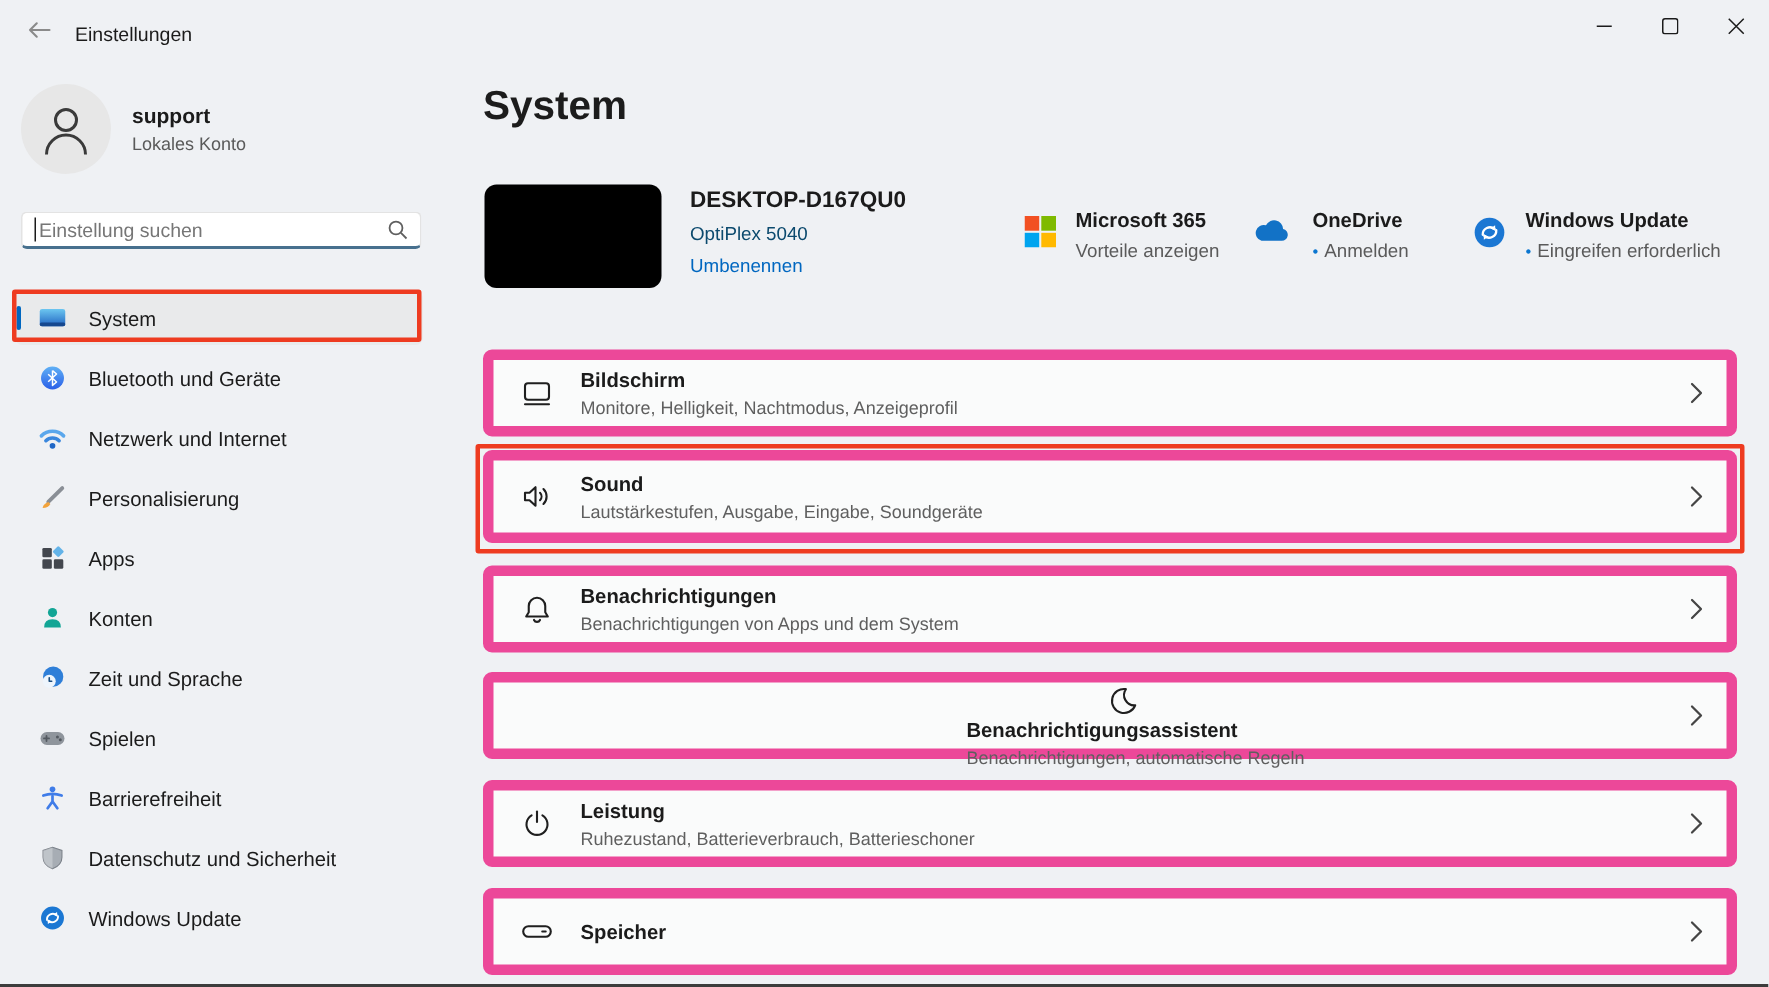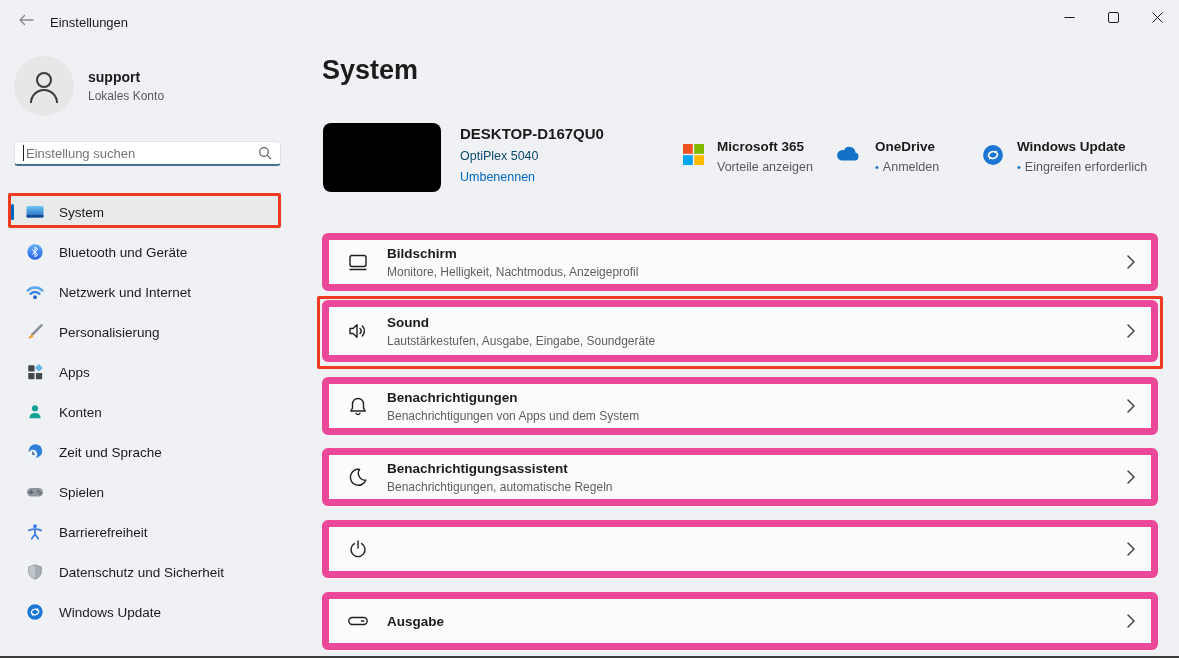--- a/index.html
+++ b/index.html
@@ -48,21 +48,21 @@
   .promo-m365 { left:683px; } .promo-onedrive { left:834px; } .promo-wu { left:982px; }
   .promo-icon { margin-top:5px; }
   .promo-title { font-size:13.5px; font-weight:bold; }
   .promo-sub { font-size:12.5px; color:#5a5a5a; margin-top:6px; }
   .promo-sub .dot { color:#0b76d0; margin-right:4px; font-size:11px; }
   .rows { position:absolute; left:322px; top:0; width:836px; }
   .row { position:absolute; left:0; width:836px; height:58px; background:#fafbfb; border:7px solid #ec4899; border-radius:6px; display:flex; align-items:center; padding-left:17px; }
   .row:nth-of-type(1){ top:233px; }
   .row:nth-of-type(2){ top:300px; height:62px; }
   .row:nth-of-type(3){ top:377px; }
-  .row:nth-of-type(4){ top:448px; }
+  .row:nth-of-type(4){ top:448px;flex-direction:column; }
   .row:nth-of-type(5){ top:520px; }
   .row:nth-of-type(6){ top:592px; }
   .row-icon { width:24px; height:24px; flex:0 0 24px; display:flex; align-items:center; justify-content:center; }
   .row-text { margin-left:17px; }
   .row-title { font-size:13.5px; font-weight:bold; }
   .row-sub { font-size:12px; color:#5f5f5f; margin-top:4px; }
   .row-chevron { position:absolute; right:16px; top:50%; transform:translateY(-50%); }
   .window-bottom-edge { position:absolute; left:0; bottom:0; width:100%; height:2px; background:#3c3c3c; }
   svg { display:block; }
 </style>
@@ -370,36 +370,40 @@
       </span>
     </div>
 
     <div class="row">
       <span class="row-icon">
         <svg width="24" height="24" viewBox="0 0 24 24">
           <path d="M8.4 6.6 a7 7 0 1 0 7.2 0" stroke="#1f1f1f" stroke-width="1.4" fill="none" stroke-linecap="round"></path>
           <path d="M12 4 V11" stroke="#1f1f1f" stroke-width="1.4" stroke-linecap="round"></path>
         </svg>
       </span>
+      <span class="row-text">
+        <div class="row-title">Leistung</div>
+        <div class="row-sub">Ruhezustand, Batterieverbrauch, Batterieschoner</div>
+      </span>
       <span class="row-chevron">
         <svg width="8" height="14" viewBox="0 0 8 14">
             <path d="M1 1 L7 7 L1 13" stroke="#454545" stroke-width="1.5" fill="none" stroke-linecap="round" stroke-linejoin="round"></path>
           </svg>
       </span>
     </div>
 
     <div class="row">
       <span class="row-icon">
         <svg width="24" height="24" viewBox="0 0 24 24">
           <rect x="2.8" y="8.5" width="18.4" height="7" rx="3.5" stroke="#1f1f1f" stroke-width="1.4" fill="none"></rect>
           <path d="M15.5 12 H17.8" stroke="#1f1f1f" stroke-width="1.4" stroke-linecap="round"></path>
         </svg>
       </span>
       <span class="row-text">
-        <div class="row-title">Ausgabe</div>
+        <div class="row-title">Speicher</div>
       </span>
       <span class="row-chevron">
         <svg width="8" height="14" viewBox="0 0 8 14">
             <path d="M1 1 L7 7 L1 13" stroke="#454545" stroke-width="1.5" fill="none" stroke-linecap="round" stroke-linejoin="round"></path>
           </svg>
       </span>
     </div>
   </div>
 </div>
 

